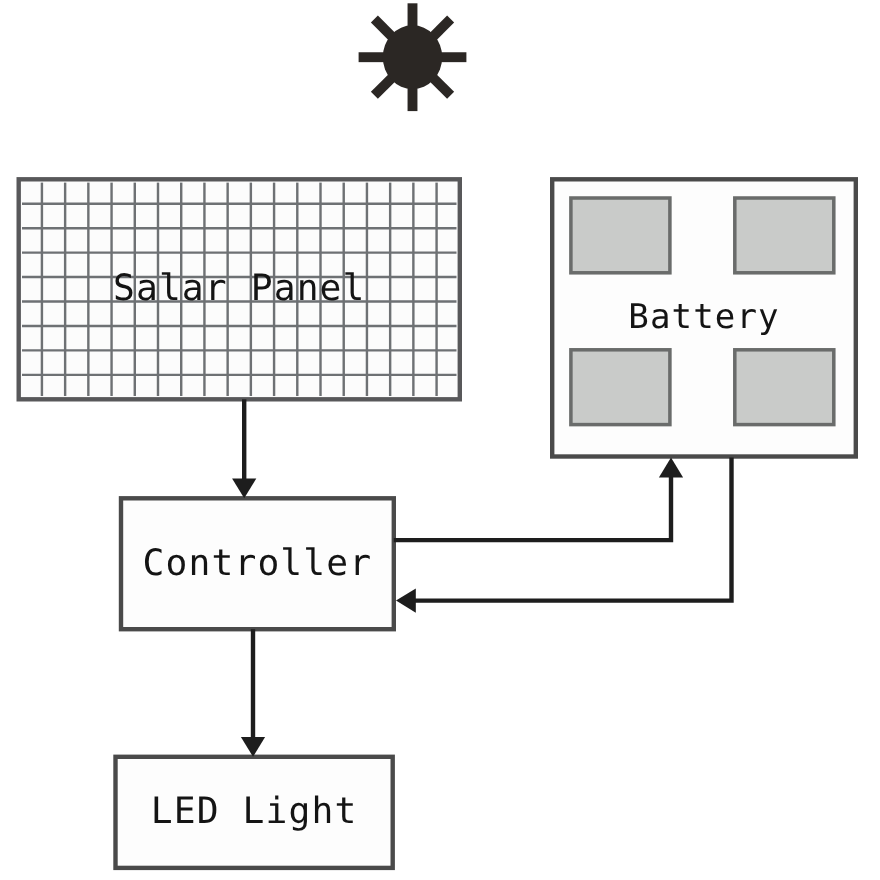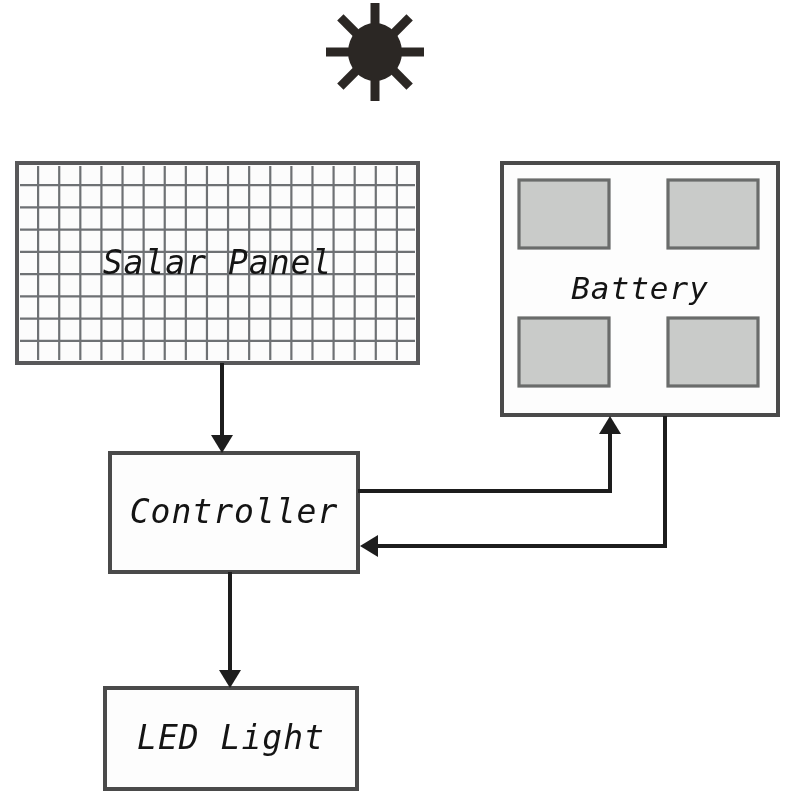--- a/index.html
+++ b/index.html
@@ -14,21 +14,20 @@
     font-family: "DejaVu Sans Mono", "Liberation Mono", monospace;
     overflow: hidden;
     position: relative;
   }
   #diagram-root {
     position: absolute;
     top: 0;
     left: 0;
     width: 800px;
     height: 800px;
-    font-style: italic;
   }
   svg#diagram-svg {
     display: block;
     width: 800px;
     height: 800px;
   }
   .box-outline {
     fill: #fdfdfd;
     stroke: #4a4a4a;
     stroke-width: 4;

